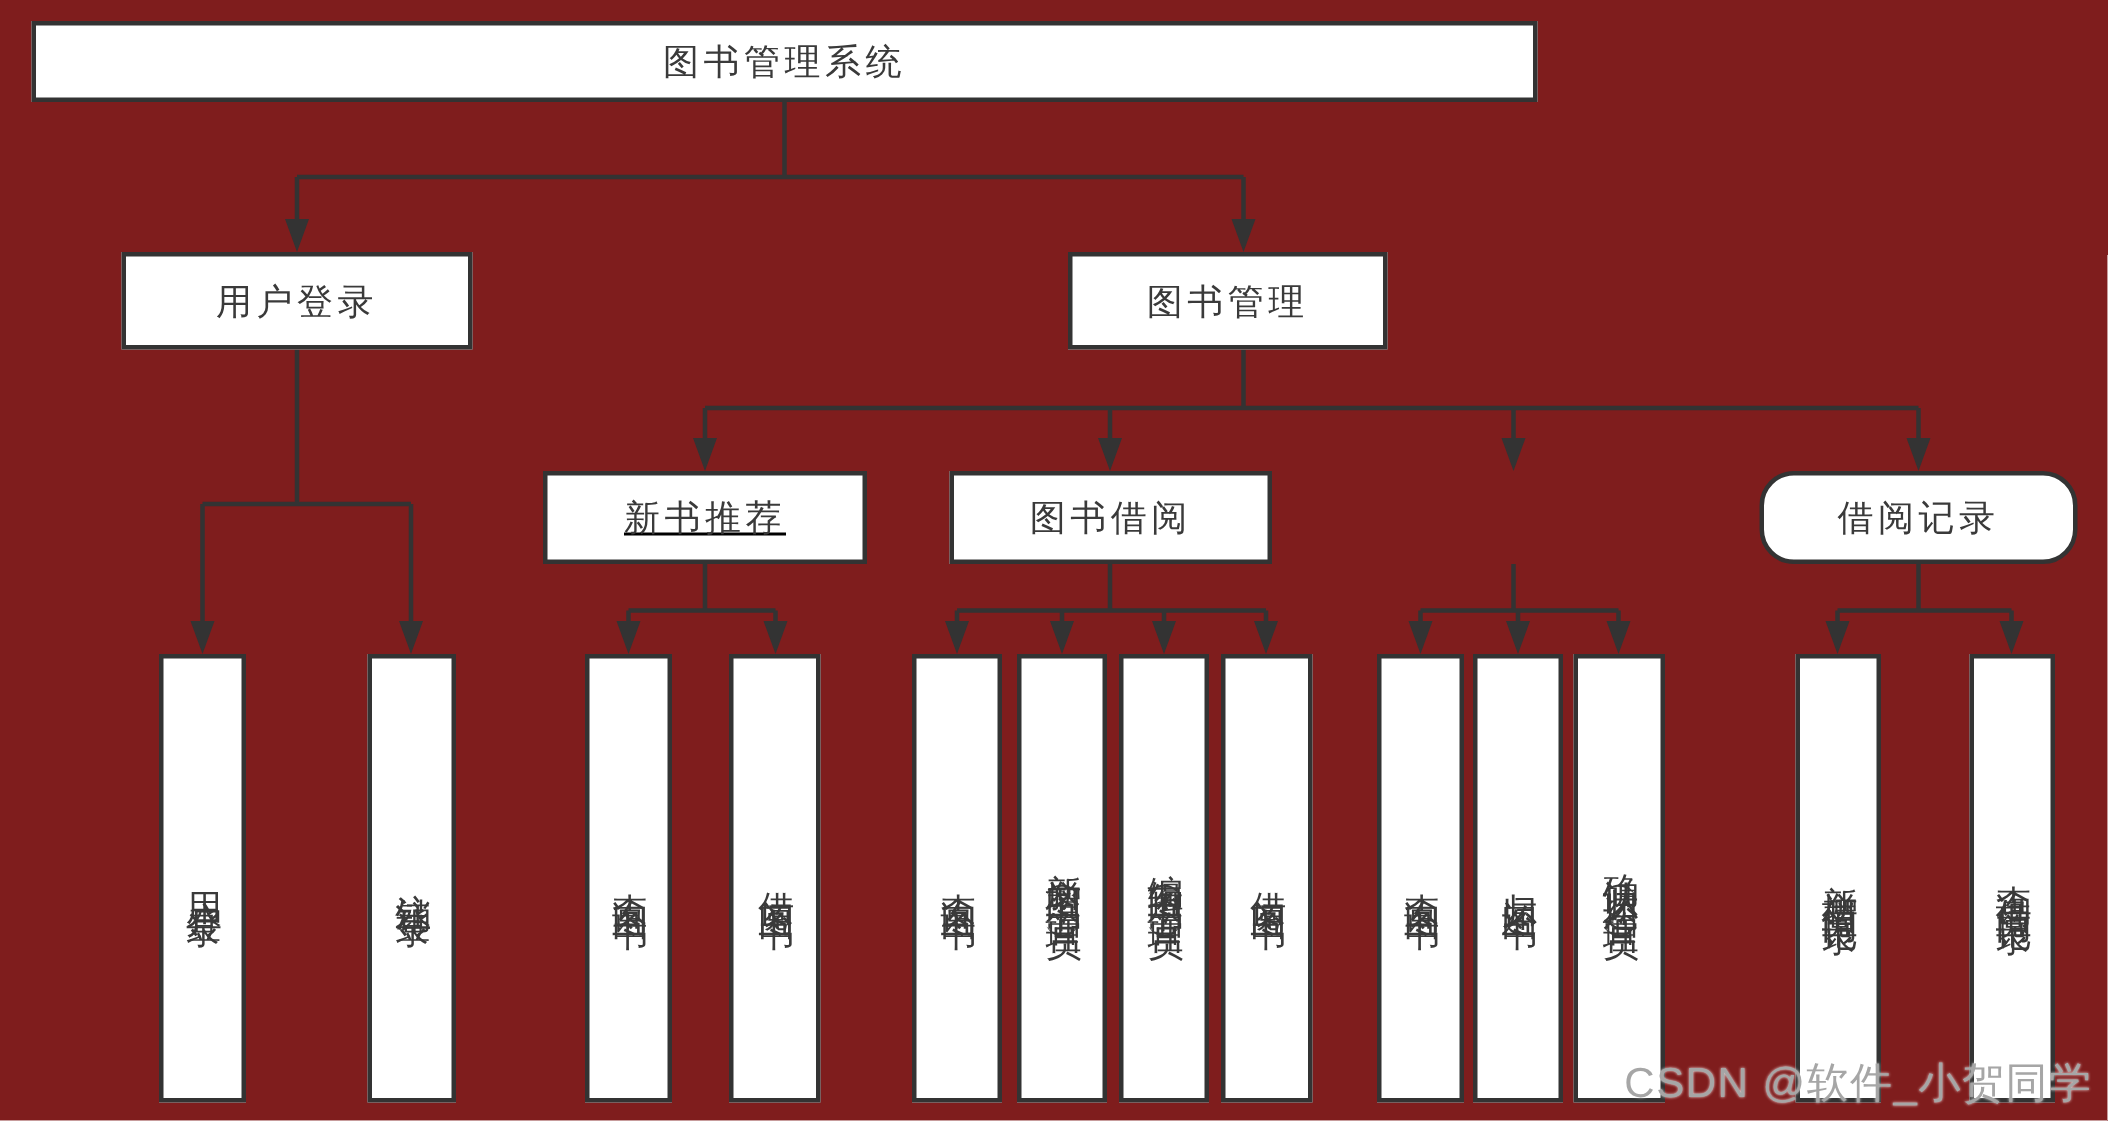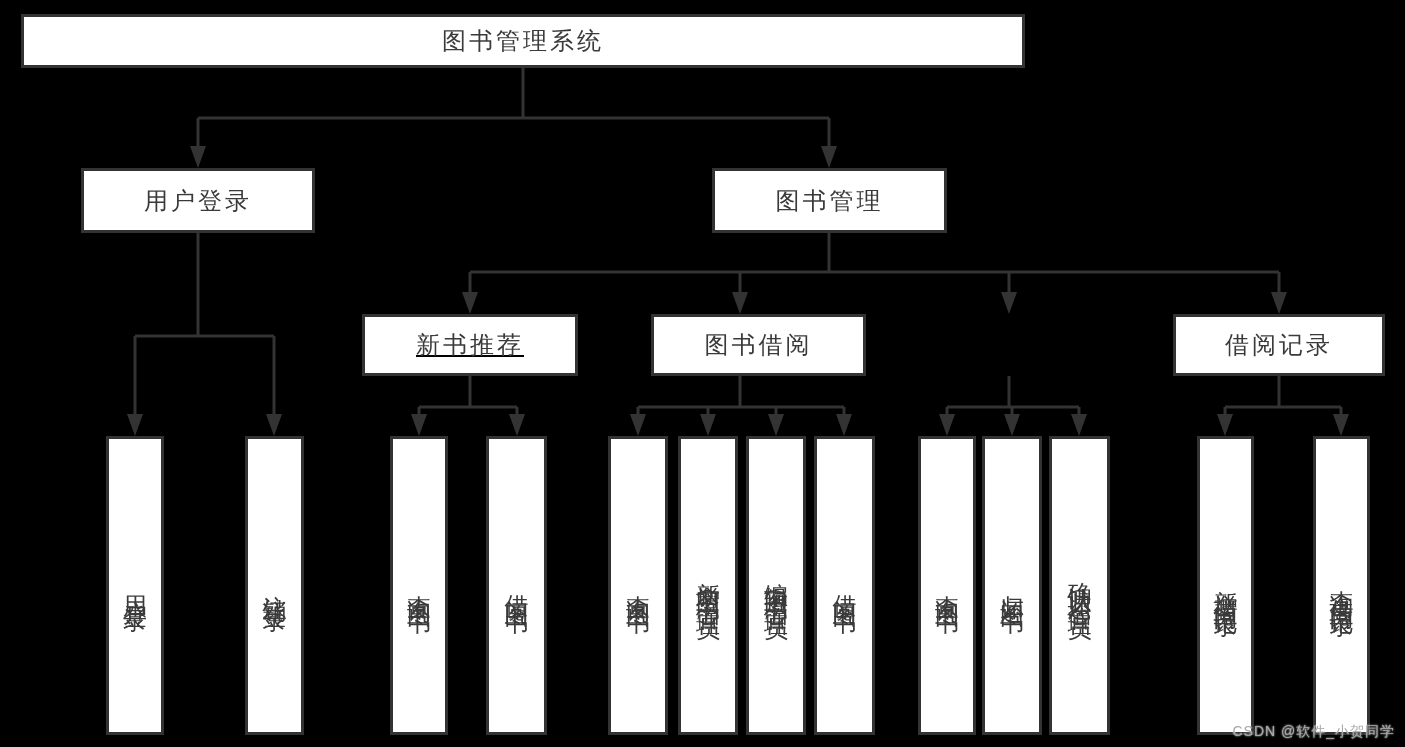--- a/index.html
+++ b/index.html
@@ -1,20 +1,20 @@
 <!DOCTYPE html>
 <html><head>
 <meta charset="utf-8">
 <style>
   html, body { margin: 0; padding: 0; background: #ffffff; }
   #stage {
     position: relative;
     width: 1405px;
     height: 747px;
-    background: #000000;
+    background: #7f1d1d;
     font-family: "Liberation Sans", "DejaVu Sans", sans-serif;
     overflow: hidden;
   }
   #connectors {
     position: absolute;
     left: 0; top: 0;
     width: 1405px; height: 747px;
   }
   .node {
     position: absolute;
@@ -36,21 +36,21 @@
     font-size: 24px;
     letter-spacing: 5px;
     writing-mode: vertical-rl;
     line-height: 1;
     white-space: nowrap;
   }
   #watermark {
     position: absolute;
     right: 10px;
     bottom: 6px;
-    font-size: 14px;
+    font-size: 28px;
     letter-spacing: 1px;
     color: #a6a6a6;
     text-shadow: 0 0 2px rgba(255,255,255,0.9);
     z-index: 10;
     white-space: nowrap;
   }
 </style>
 </head>
 <body>
 
@@ -93,31 +93,31 @@
     </g>
   </svg>
 
   <div class="node" style="left:21px; top:14px; width:1004px; height:54px;">
     <span class="h-label">图书管理系统</span>
   </div>
 
   <div class="node" style="left:81px; top:168px; width:234px; height:65px;">
     <span class="h-label">用户登录</span>
   </div>
-  <div class="node" style="left:712px; top:168px; width:235px; height:65px;">
+  <div class="node" style="left:712px; top:168px; width:213px; height:65px;">
     <span class="h-label">图书管理</span>
   </div>
 
   <div class="node" style="left:362px; top:314px; width:216px; height:62px;text-decoration:underline;">
     <span class="h-label">新书推荐</span>
   </div>
-  <div class="node" style="left:633px; top:314px; width:215px; height:62px;margin-left:18px;">
+  <div class="node" style="left:633px; top:314px; width:215px; height:62px;">
     <span class="h-label">图书借阅</span>
   </div>
-  <div class="node" style="left:1173px; top:314px; width:212px; height:62px;">
+  <div class="node" style="left:1173px; top:314px; width:212px; height:62px;border-radius:23px;">
     <span class="h-label">借阅记录</span>
   </div>
 
   <div class="node leaf" style="left:106px; top:436px; width:58px; height:299px;">
     <span class="v-label">用户登录</span>
   </div>
   <div class="node leaf" style="left:245px; top:436px; width:59px; height:299px;">
     <span class="v-label">注销登录</span>
   </div>
 

